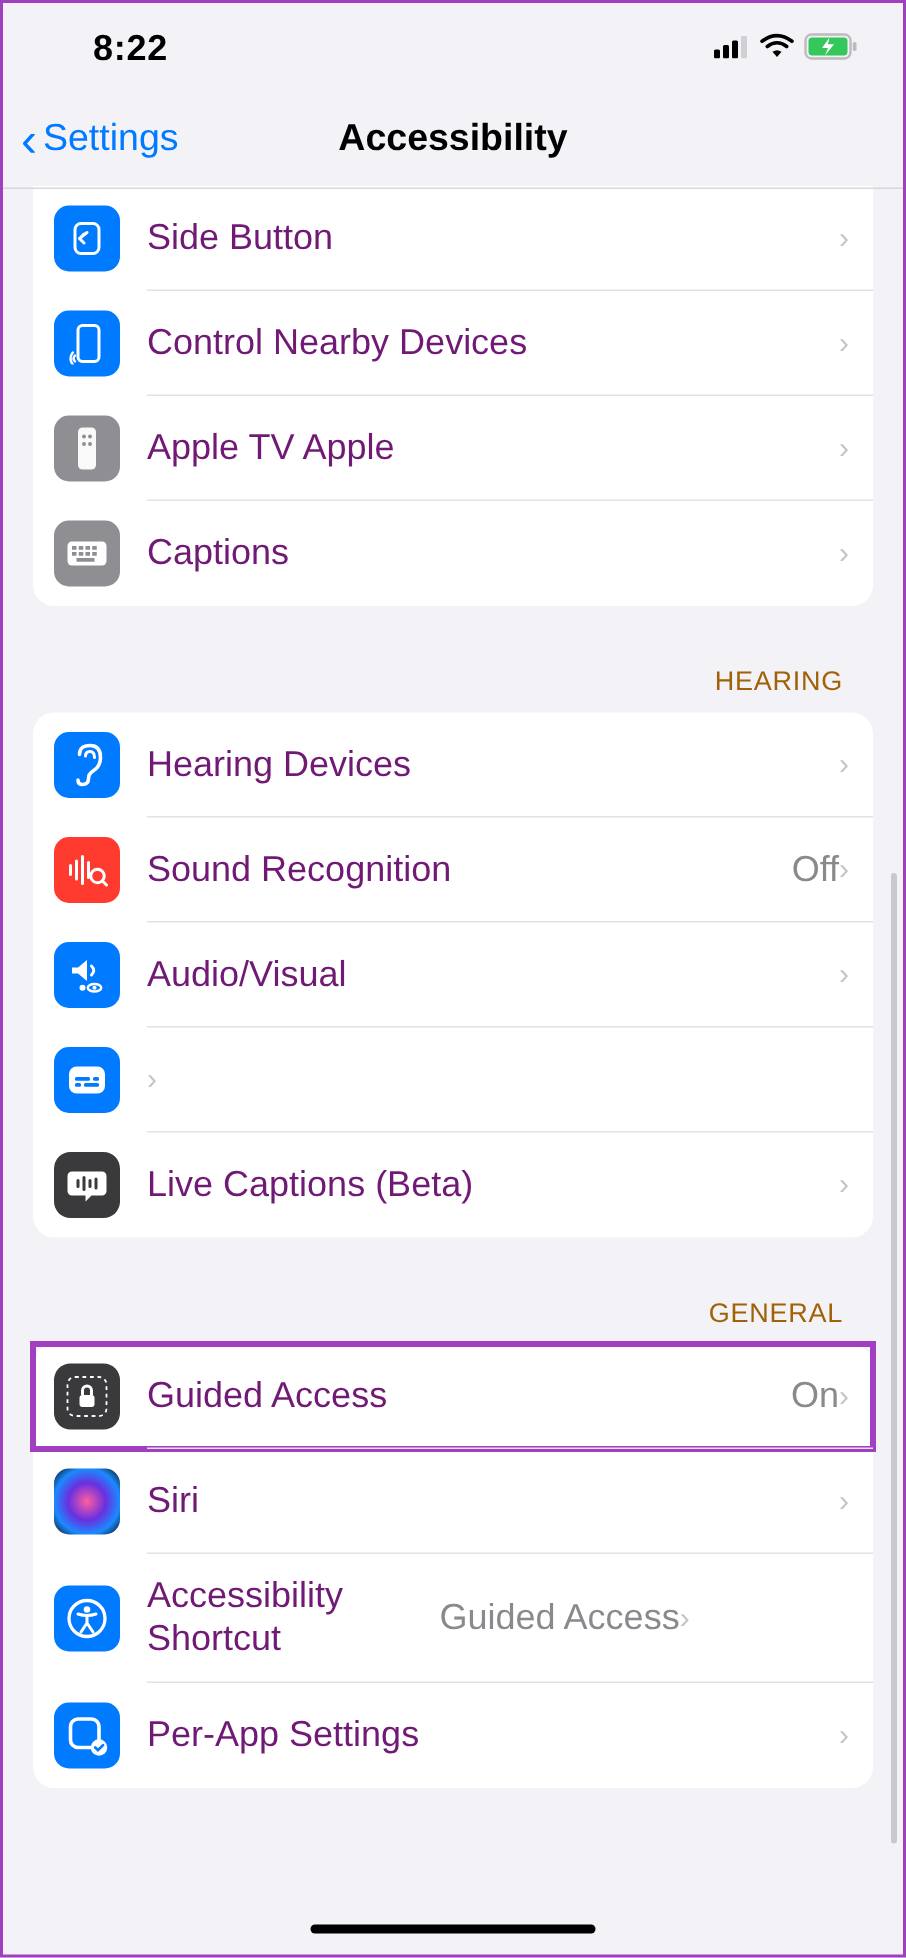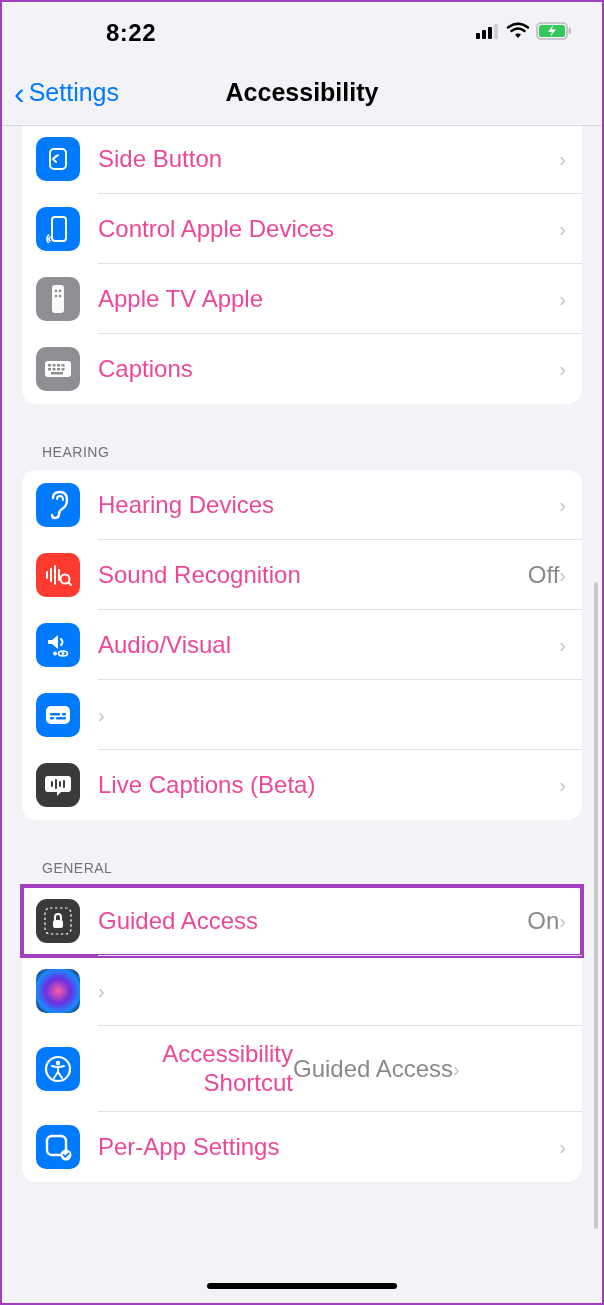--- a/index.html
+++ b/index.html
@@ -11,21 +11,20 @@
   border: 2px solid #a040c0;
   position: relative;
   overflow: hidden;
 }
 .status-bar {
   display: flex;
   align-items: center;
   justify-content: space-between;
   padding: 18px 30px 14px 30px;
   height: 58px;
-  margin-left: 44px;
 }
 .status-time { font-size: 24px; font-weight: 600; letter-spacing: 0.5px; margin-left: 30px; }
 .status-right { display: flex; align-items: center; gap: 6px; }
 .nav-bar {
   display: flex;
   align-items: center;
   height: 66px;
   position: relative;
   border-bottom: 1px solid #d8d8dc;
 }
@@ -41,25 +40,26 @@
 .back-chevron { font-size: 32px; font-weight: 300; line-height: 1; }
 .nav-title {
   font-size: 25px;
   font-weight: 600;
   margin: 0 auto;
 }
 .content { padding-bottom: 90px; }
 .group { background: #fff; border-radius: 14px; margin: 0 20px; }
 .group-first { border-top-left-radius: 0; border-top-right-radius: 0; margin-top: -2px; }
 .section-header {
-  font-size: 14px;
-  color: #737373;
+  font-size: 18px;
+  color: #a16207;
   text-transform: uppercase;
   letter-spacing: 0.5px;
   padding: 40px 40px 10px 40px;
+  text-align: right;
 }
 .row {
   display: flex;
   align-items: center;
   min-height: 70px;
   padding: 0 16px 0 14px;
   position: relative;
 }
 .row-divider::after {
   content: '';
@@ -77,21 +77,21 @@
   flex-shrink: 0;
   display: flex;
   align-items: center;
   justify-content: center;
   margin-right: 18px;
 }
 .icon-blue { background: #007aff; }
 .icon-gray { background: #8e8e93; }
 .icon-red { background: #ff3b30; }
 .icon-dark { background: #3a3a3c; border-radius:11px; }
-.row-label { font-size: 24px; color: #ec4899; flex: 1; }
+.row-label { font-size: 24px; color: #701a75; flex: 1; }
 .row-value { font-size: 24px; color: #8a8a8e; }
 .chevron { color: #c5c5c7; font-size: 20px; }
 .highlighted {
   outline: 4px solid #a040c0;
   outline-offset: -2px;
   position: relative;
   z-index: 2;
 }
 .home-indicator {
   position: absolute;
@@ -105,21 +105,21 @@
 }
 .scrollbar-track {
   position:absolute;
   right:4px;
   top:580px;
   bottom:74px;
   width:4px;
   background:#c9c9cd;
   border-radius:3px;
 }
-.multiline .row-label { line-height: 1.2; padding: 6px 0; text-align: right; }
+.multiline .row-label { line-height: 1.2; padding: 6px 0; }
 .siri-icon {
   background: radial-gradient(circle at 50% 50%, #ff5ea0 0%, #6a2fe0 40%, #1a8bff 70%, #0a0a0a 100%);
 }
 </style>
 </head>
 <body>
 
 <div class="status-bar">
   <div class="status-time">8:22</div>
   <div class="status-right">
@@ -164,21 +164,21 @@
       <div class="row-label">Side Button</div>
       <span class="chevron">›</span>
     </div>
     <div class="row row-divider">
       <div class="icon icon-blue">
           <svg width="26" height="28" viewBox="0 0 26 28">
             <rect x="7" y="2" width="14" height="24" rx="3" stroke="#fff" stroke-width="2" fill="none"></rect>
             <path d="M5 22 Q3 24 5 26 M3.5 20 Q0.5 24 3.5 28" stroke="#fff" stroke-width="1.6" fill="none" stroke-linecap="round"></path>
           </svg>
         </div>
-      <div class="row-label">Control Apple Devices</div>
+      <div class="row-label">Control Nearby Devices</div>
       <span class="chevron">›</span>
     </div>
     <div class="row row-divider">
       <div class="icon icon-gray">
           <svg width="18" height="32" viewBox="0 0 18 32">
             <rect x="3" y="2" width="12" height="28" rx="3" fill="#fff" opacity="0.95"></rect>
             <circle cx="7" cy="8" r="1.3" fill="#8e8e93"></circle>
             <circle cx="11" cy="8" r="1.3" fill="#8e8e93"></circle>
             <circle cx="7" cy="13" r="1.3" fill="#8e8e93"></circle>
             <circle cx="11" cy="13" r="1.3" fill="#8e8e93"></circle>
@@ -289,20 +289,21 @@
             <rect x="12" y="16" width="10" height="8" rx="2" fill="#fff"></rect>
             <path d="M14 16 v-3 a3 3 0 0 1 6 0 v3" stroke="#fff" stroke-width="2" fill="none"></path>
           </svg>
         </div>
       <div class="row-label">Guided Access</div>
       <div class="row-value">On</div>
       <span class="chevron">›</span>
     </div>
     <div class="row row-divider">
       <div class="icon siri-icon"></div>
+      <div class="row-label">Siri</div>
       <span class="chevron">›</span>
     </div>
     <div class="row row-divider multiline" style="min-height:86px">
       <div class="icon icon-blue">
           <svg width="30" height="30" viewBox="0 0 30 30">
             <circle cx="15" cy="15" r="12" stroke="#fff" stroke-width="2.2" fill="none"></circle>
             <circle cx="15" cy="9" r="2.2" fill="#fff"></circle>
             <path d="M9 12 Q15 14 21 12 M15 13 L15 18 M15 18 L11 24 M15 18 L19 24" stroke="#fff" stroke-width="2" fill="none" stroke-linecap="round"></path>
           </svg>
         </div>

